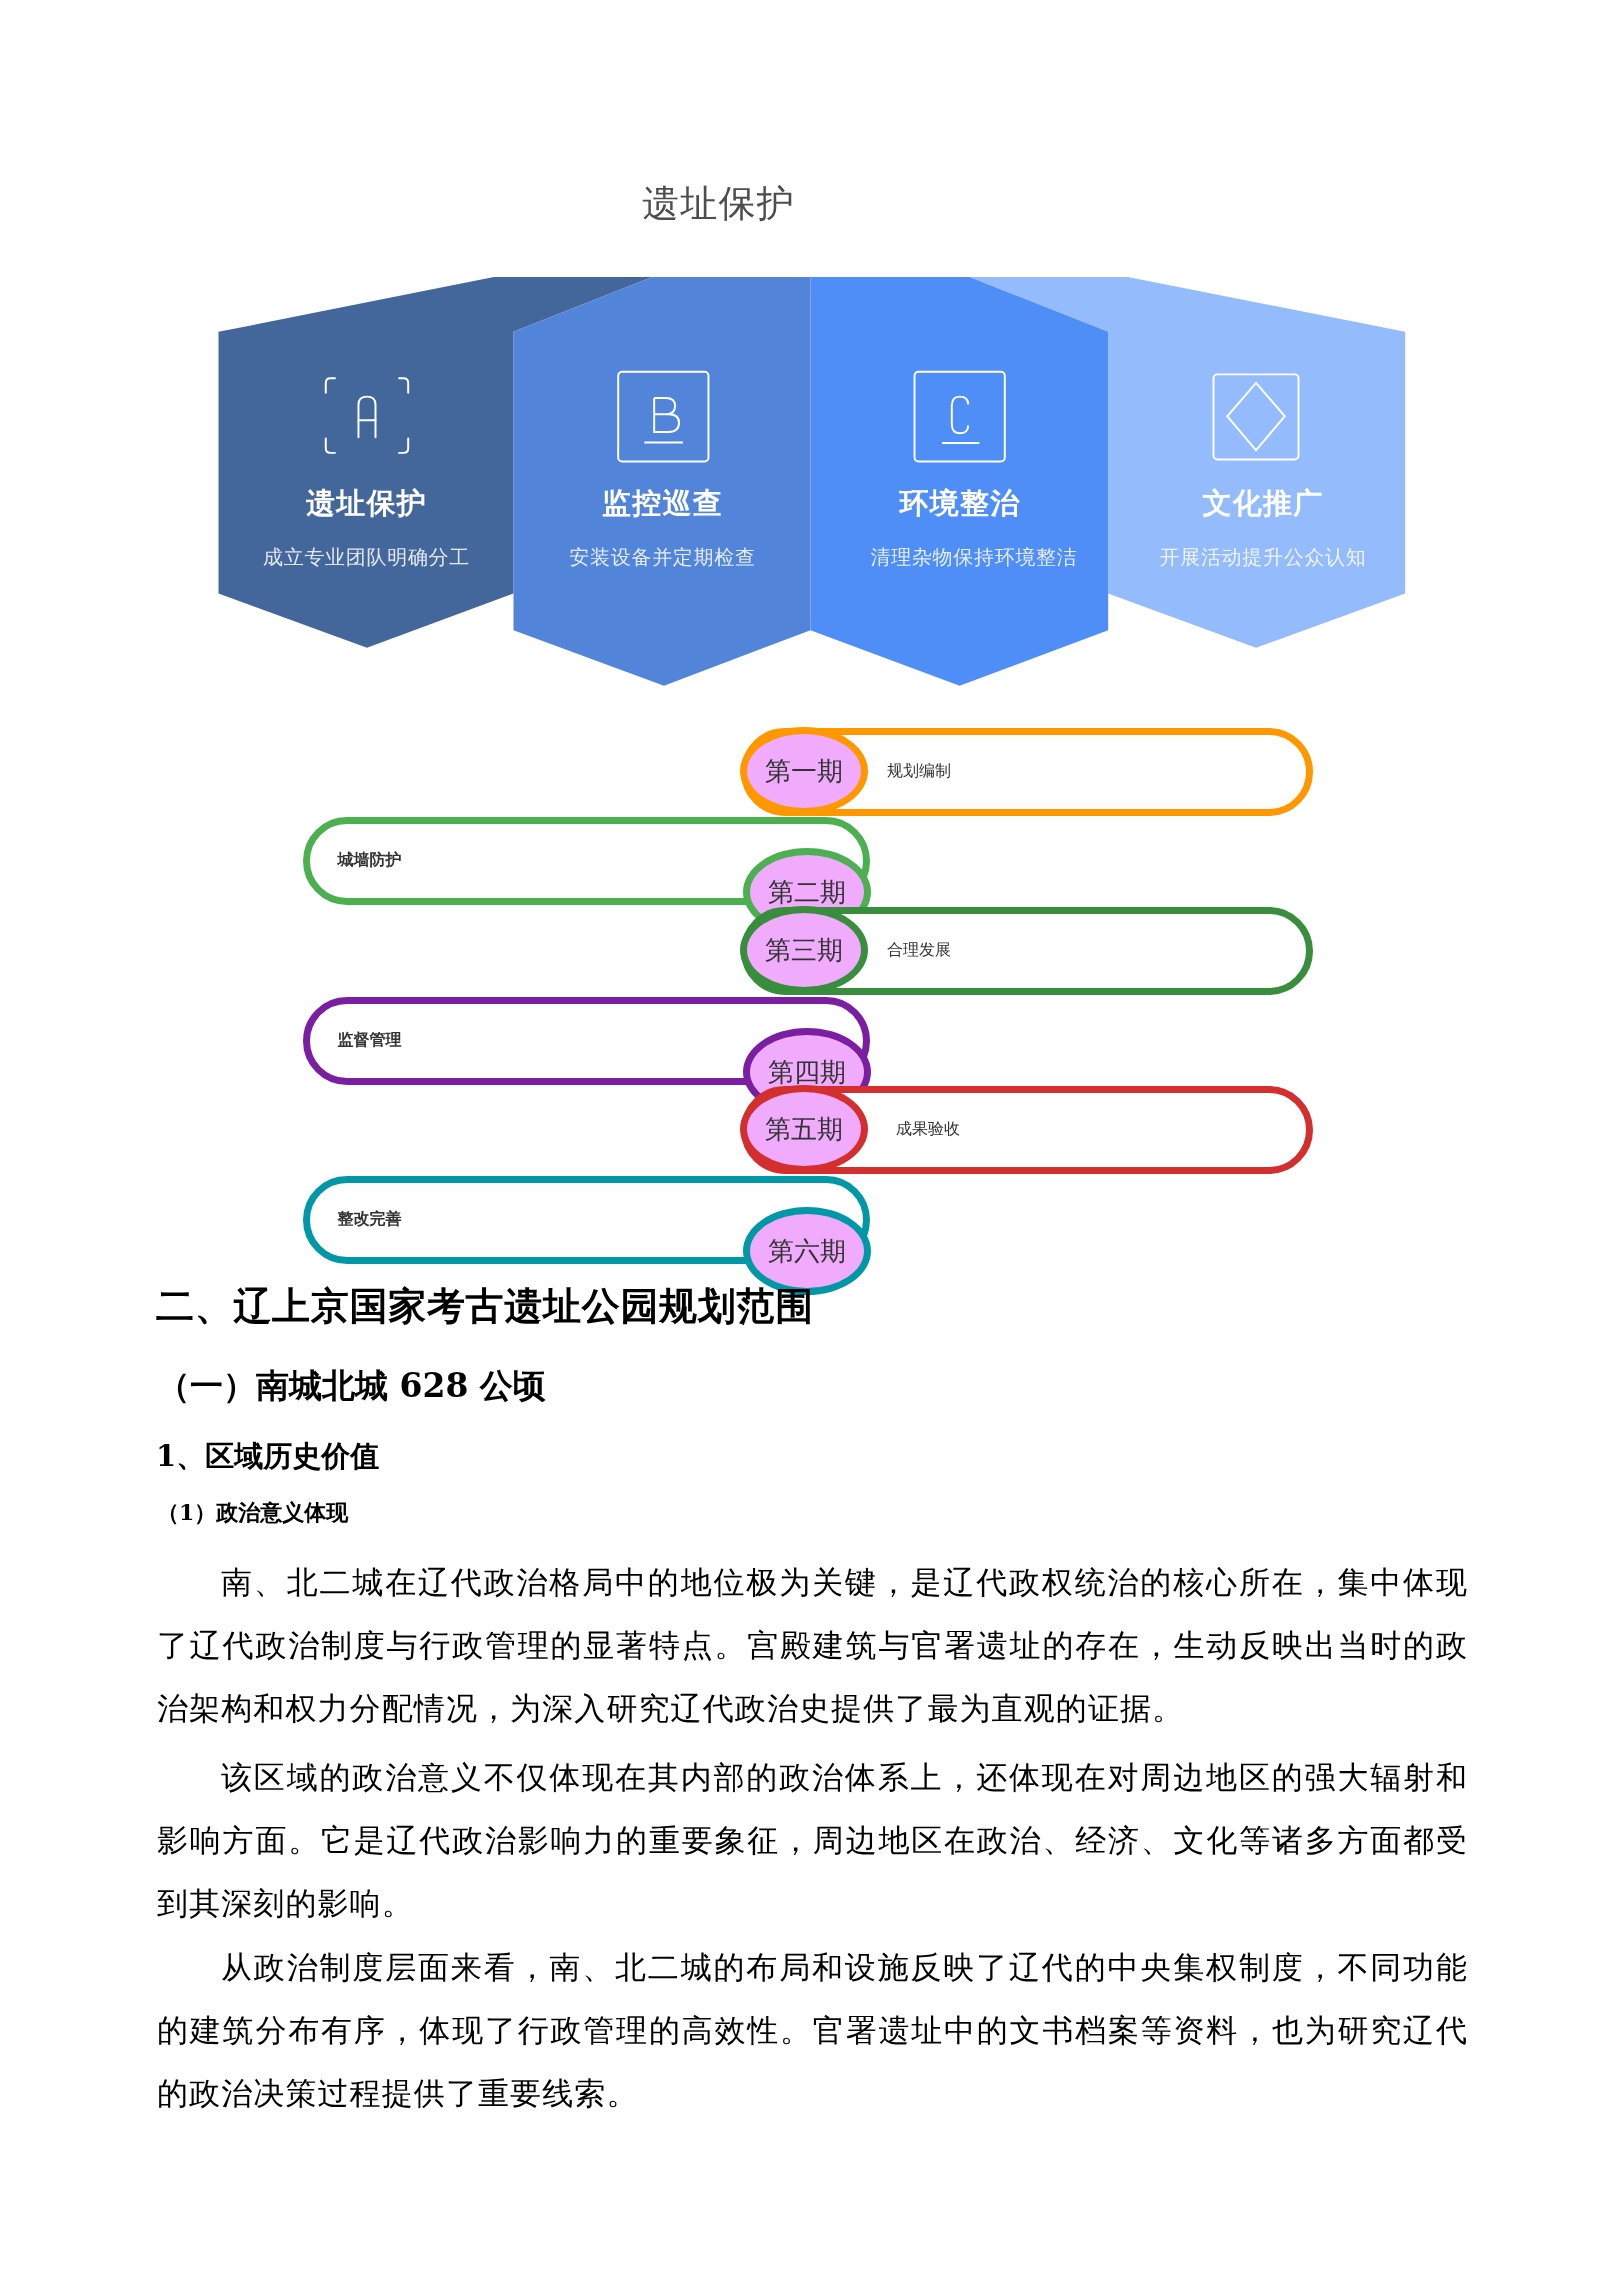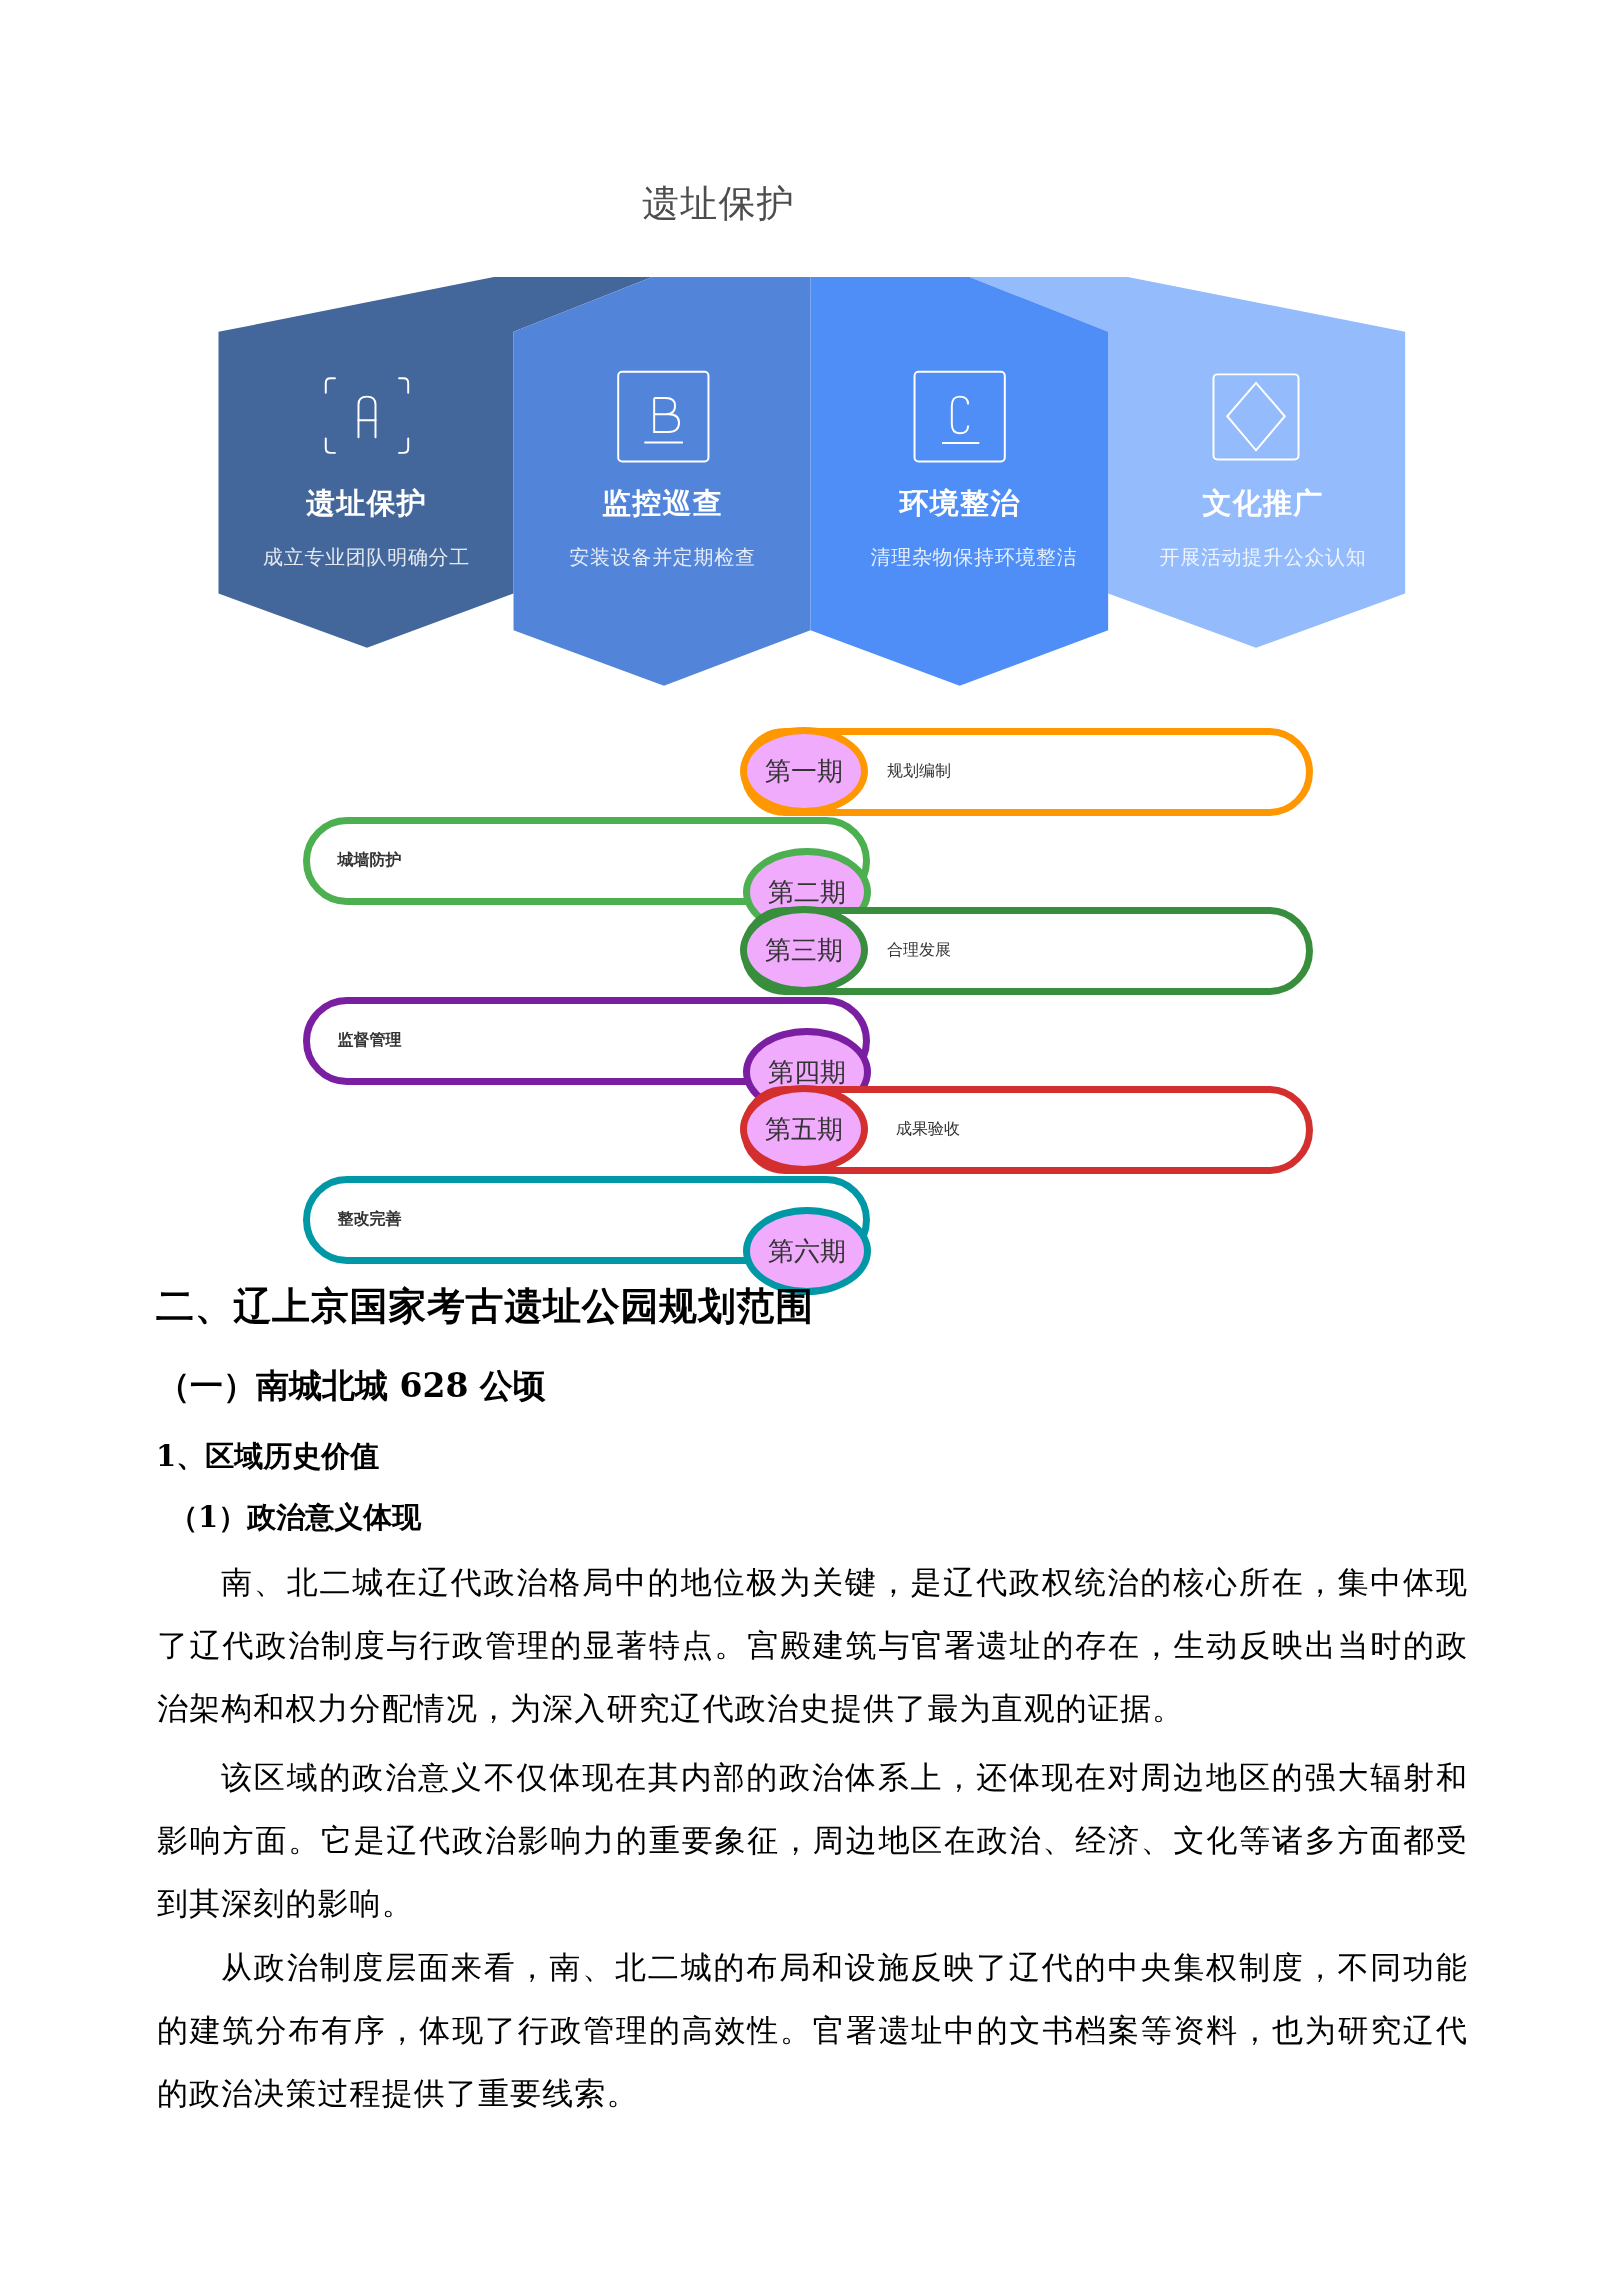--- a/index.html
+++ b/index.html
@@ -16,21 +16,21 @@
   .pill .tag { position: absolute; top: -7.9px; height: 88px; width: 128px; box-sizing: border-box; border: 7.9px solid; border-radius: 64px / 44px;
                display: flex; align-items: center; justify-content: center; font-size: 26px; color: #333; background: #f0abfc; }
   .pill.right .tag { left: -7.9px; }
   .pill.left .tag { right: -7.9px; margin-top: 32px; }
   .pill .desc { position: absolute; top: 0; height: 72px; display: flex; align-items: center; font-size: 16px; color: #333; }
   .pill.right .desc { left: 139px; }
   .pill.left .desc { left: 27.5px; font-weight: bold; }
   .h1 { left: 156px; top: 1281px; font-size: 38px; font-weight: bold; font-family: "DejaVu Serif", "Liberation Serif", serif; letter-spacing: 0.7px; }
   .h2 { left: 157px; top: 1364px; font-size: 33px; font-weight: bold; font-family: "DejaVu Serif", "Liberation Serif", serif; }
   .h3 { left: 156px; top: 1437px; font-size: 29px; font-weight: bold; font-family: "DejaVu Serif", "Liberation Serif", serif; }
-  .h4 { left: 169px; top: 1498px; font-size: 29px; font-weight: bold; font-family: "DejaVu Serif", "Liberation Serif", serif; }
+  .h4 { left: 157px; top: 1498px; font-size: 22px; font-weight: bold; font-family: "DejaVu Serif", "Liberation Serif", serif; }
   .para { position: absolute; left: 157px; width: 1311px; font-size: 31px; line-height: 63px; text-indent: 64px;
           font-family: "DejaVu Serif", "Liberation Serif", serif; text-align: justify; color: #000; letter-spacing: 1.1px; }
 </style>
 </head>
 <body>
 
 <div class="abs diagram-title">遗址保护</div>
 
 <svg class="hex-svg" width="1623" height="720" viewBox="0 0 2481 1100">
 

